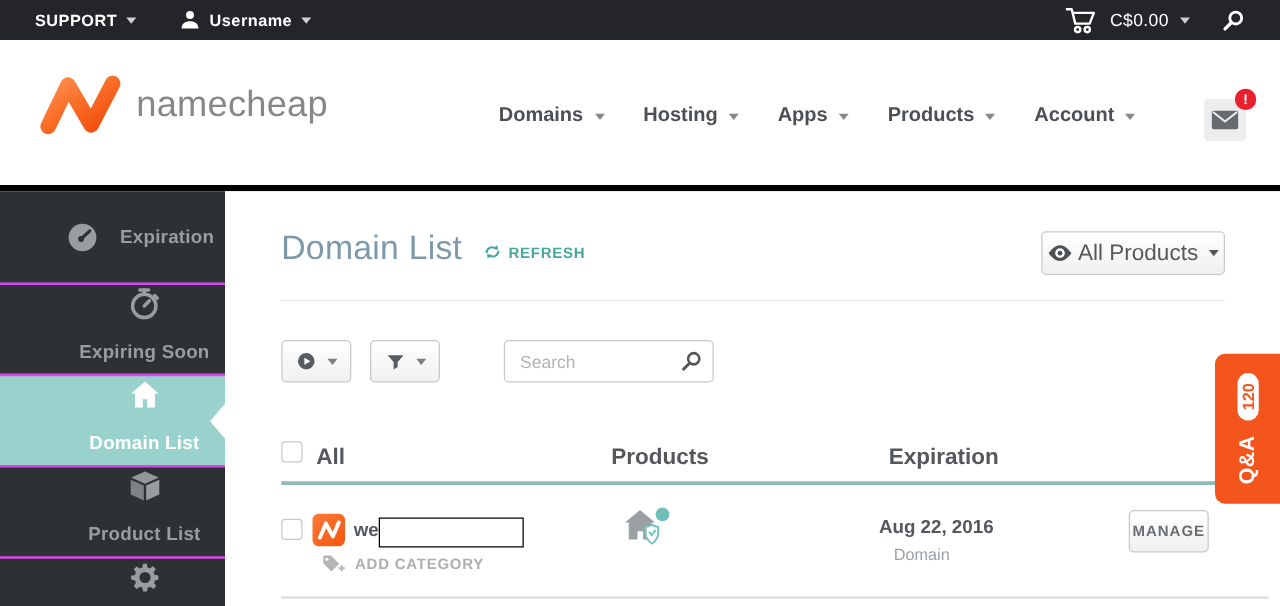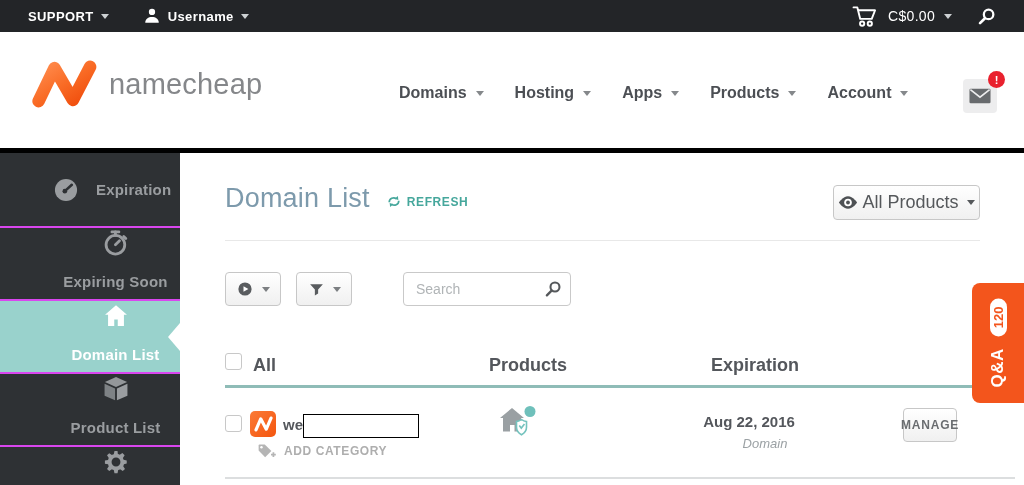--- a/index.html
+++ b/index.html
@@ -66,22 +66,22 @@
   .checkbox { width:17px; height:17px; border:1px solid #c8c8c8; border-radius:3px; background:#fff; cursor:pointer; }
   .thead-label { position:absolute; font-size:18px; font-weight:700; color:#54575c; }
   .teal-line { position:absolute; left:45px; top:232px; width:790px; height:3px; background:#8fbcb7; }
 
   .nc-row-icon { position:absolute; left:70px; top:258px; width:26px; height:26px; border-radius:5px;
                  background:linear-gradient(135deg,#fb7a36,#f4560f); display:flex; align-items:center; justify-content:center; cursor:pointer; }
   .domain-text { position:absolute; left:103px; top:263px; font-size:15px; font-weight:800; color:#54575c; cursor:pointer; }
   .redaction { position:absolute; left:123px; top:261px; width:116px; height:24px; background:#fff; border:1px solid #000; }
   .products-cell-icon { position:absolute; left:316px; top:250px; }
   .exp-date { position:absolute; left:519px; top:260px; width:100px; text-align:center; font-size:15px; font-weight:800; color:#54575c; }
-  .exp-type { position:absolute; left:535px; top:283px; width:100px; text-align:center; font-size:13px; color:#9ba1a4;font-style:italic; }
-  .manage-btn { position:absolute; left:723px; top:255px; width:54px; height:34px; font-size:12px; font-weight:700; color:#6a6d70; letter-spacing:.8px; }
+  .exp-type { position:absolute; left:535px; top:283px; width:100px; text-align:left; font-size:13px; color:#9ba1a4; }
+  .manage-btn { position:absolute; left:723px; top:255px; width:64px; height:34px; font-size:12px; font-weight:700; color:#6a6d70; letter-spacing:.8px; }
   .add-category { position:absolute; left:77px; top:290px; display:flex; align-items:center; gap:7px;
                   font-size:12px; font-weight:700; color:#aeaeae; letter-spacing:.6px; cursor:pointer; }
   .row-sep { position:absolute; left:45px; top:324px; width:790px; height:2px; background:#dcdedf; }
 
   
   .qa-tab { position:absolute; left:972px; top:283px; width:52px; height:120px; background:#f3551c;
             border-radius:8px 0 0 8px; z-index:5; cursor:pointer; }
   .qa-inner { position:absolute; top:50%; left:50%; transform:translate(-50%,-50%) rotate(-90deg);
               display:flex; align-items:center; gap:12px; white-space:nowrap; }
   .qa-label { color:#fff; font-size:17px; font-weight:700; letter-spacing:.5px; }

